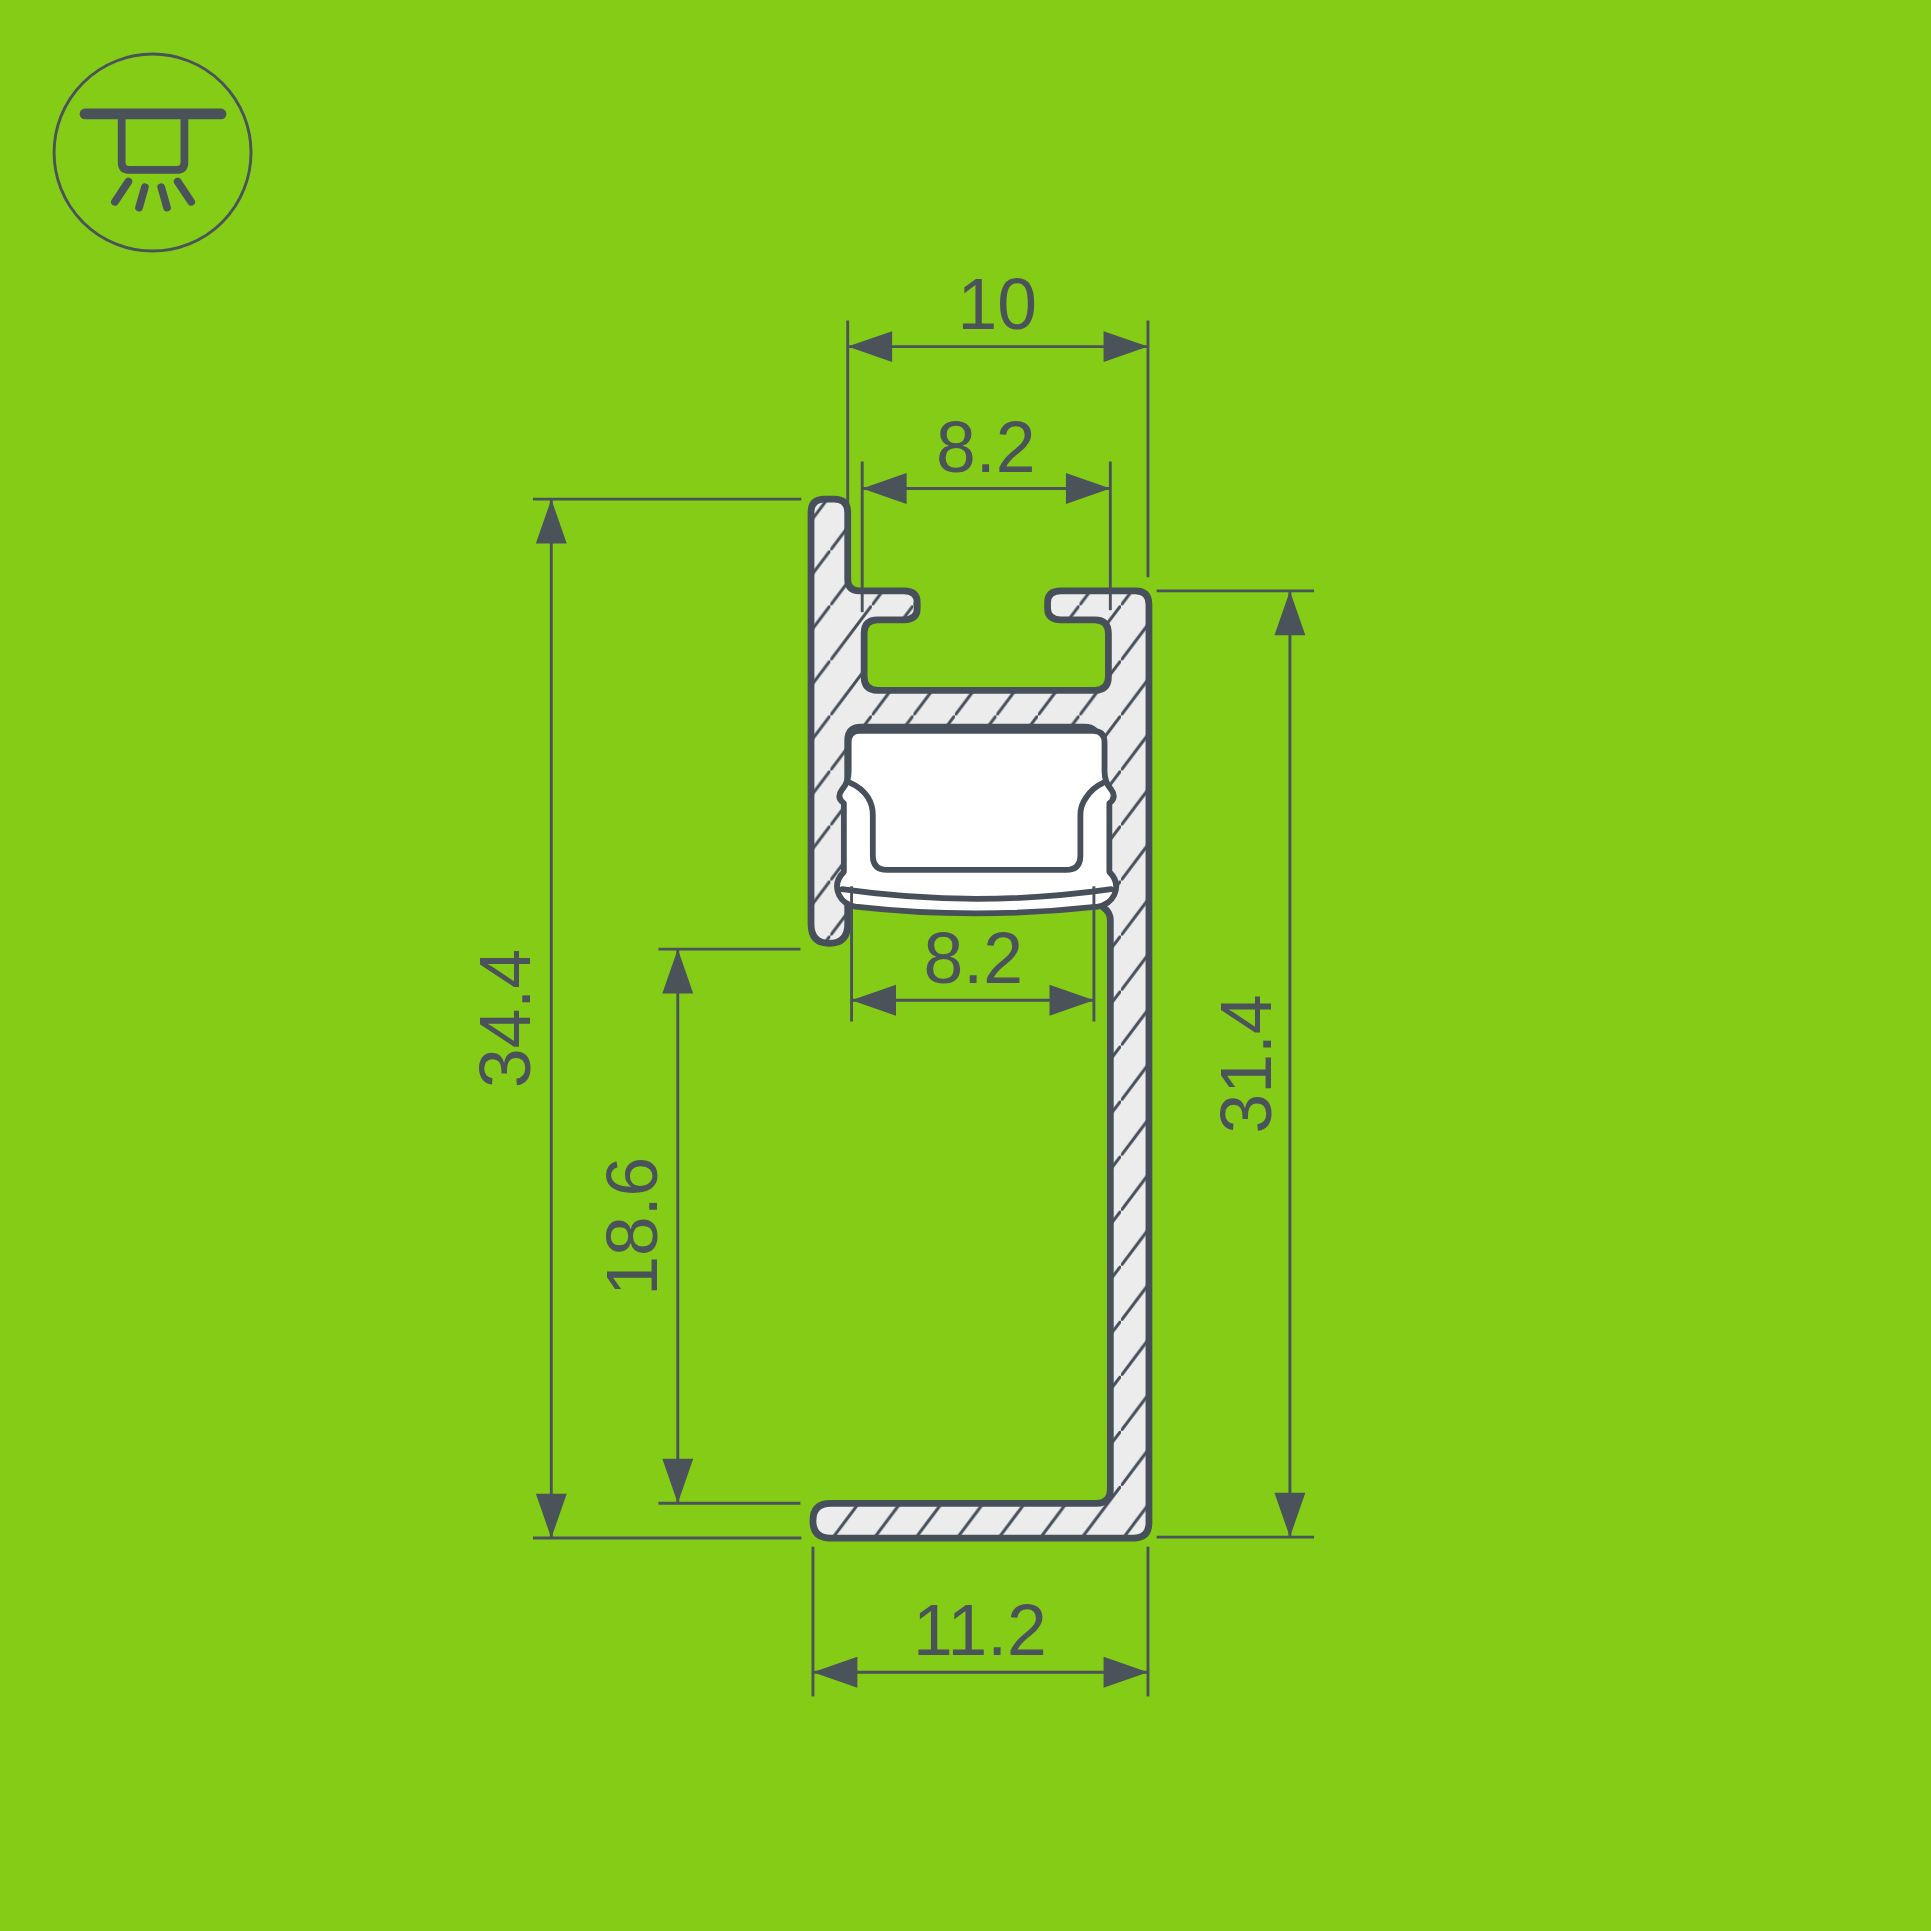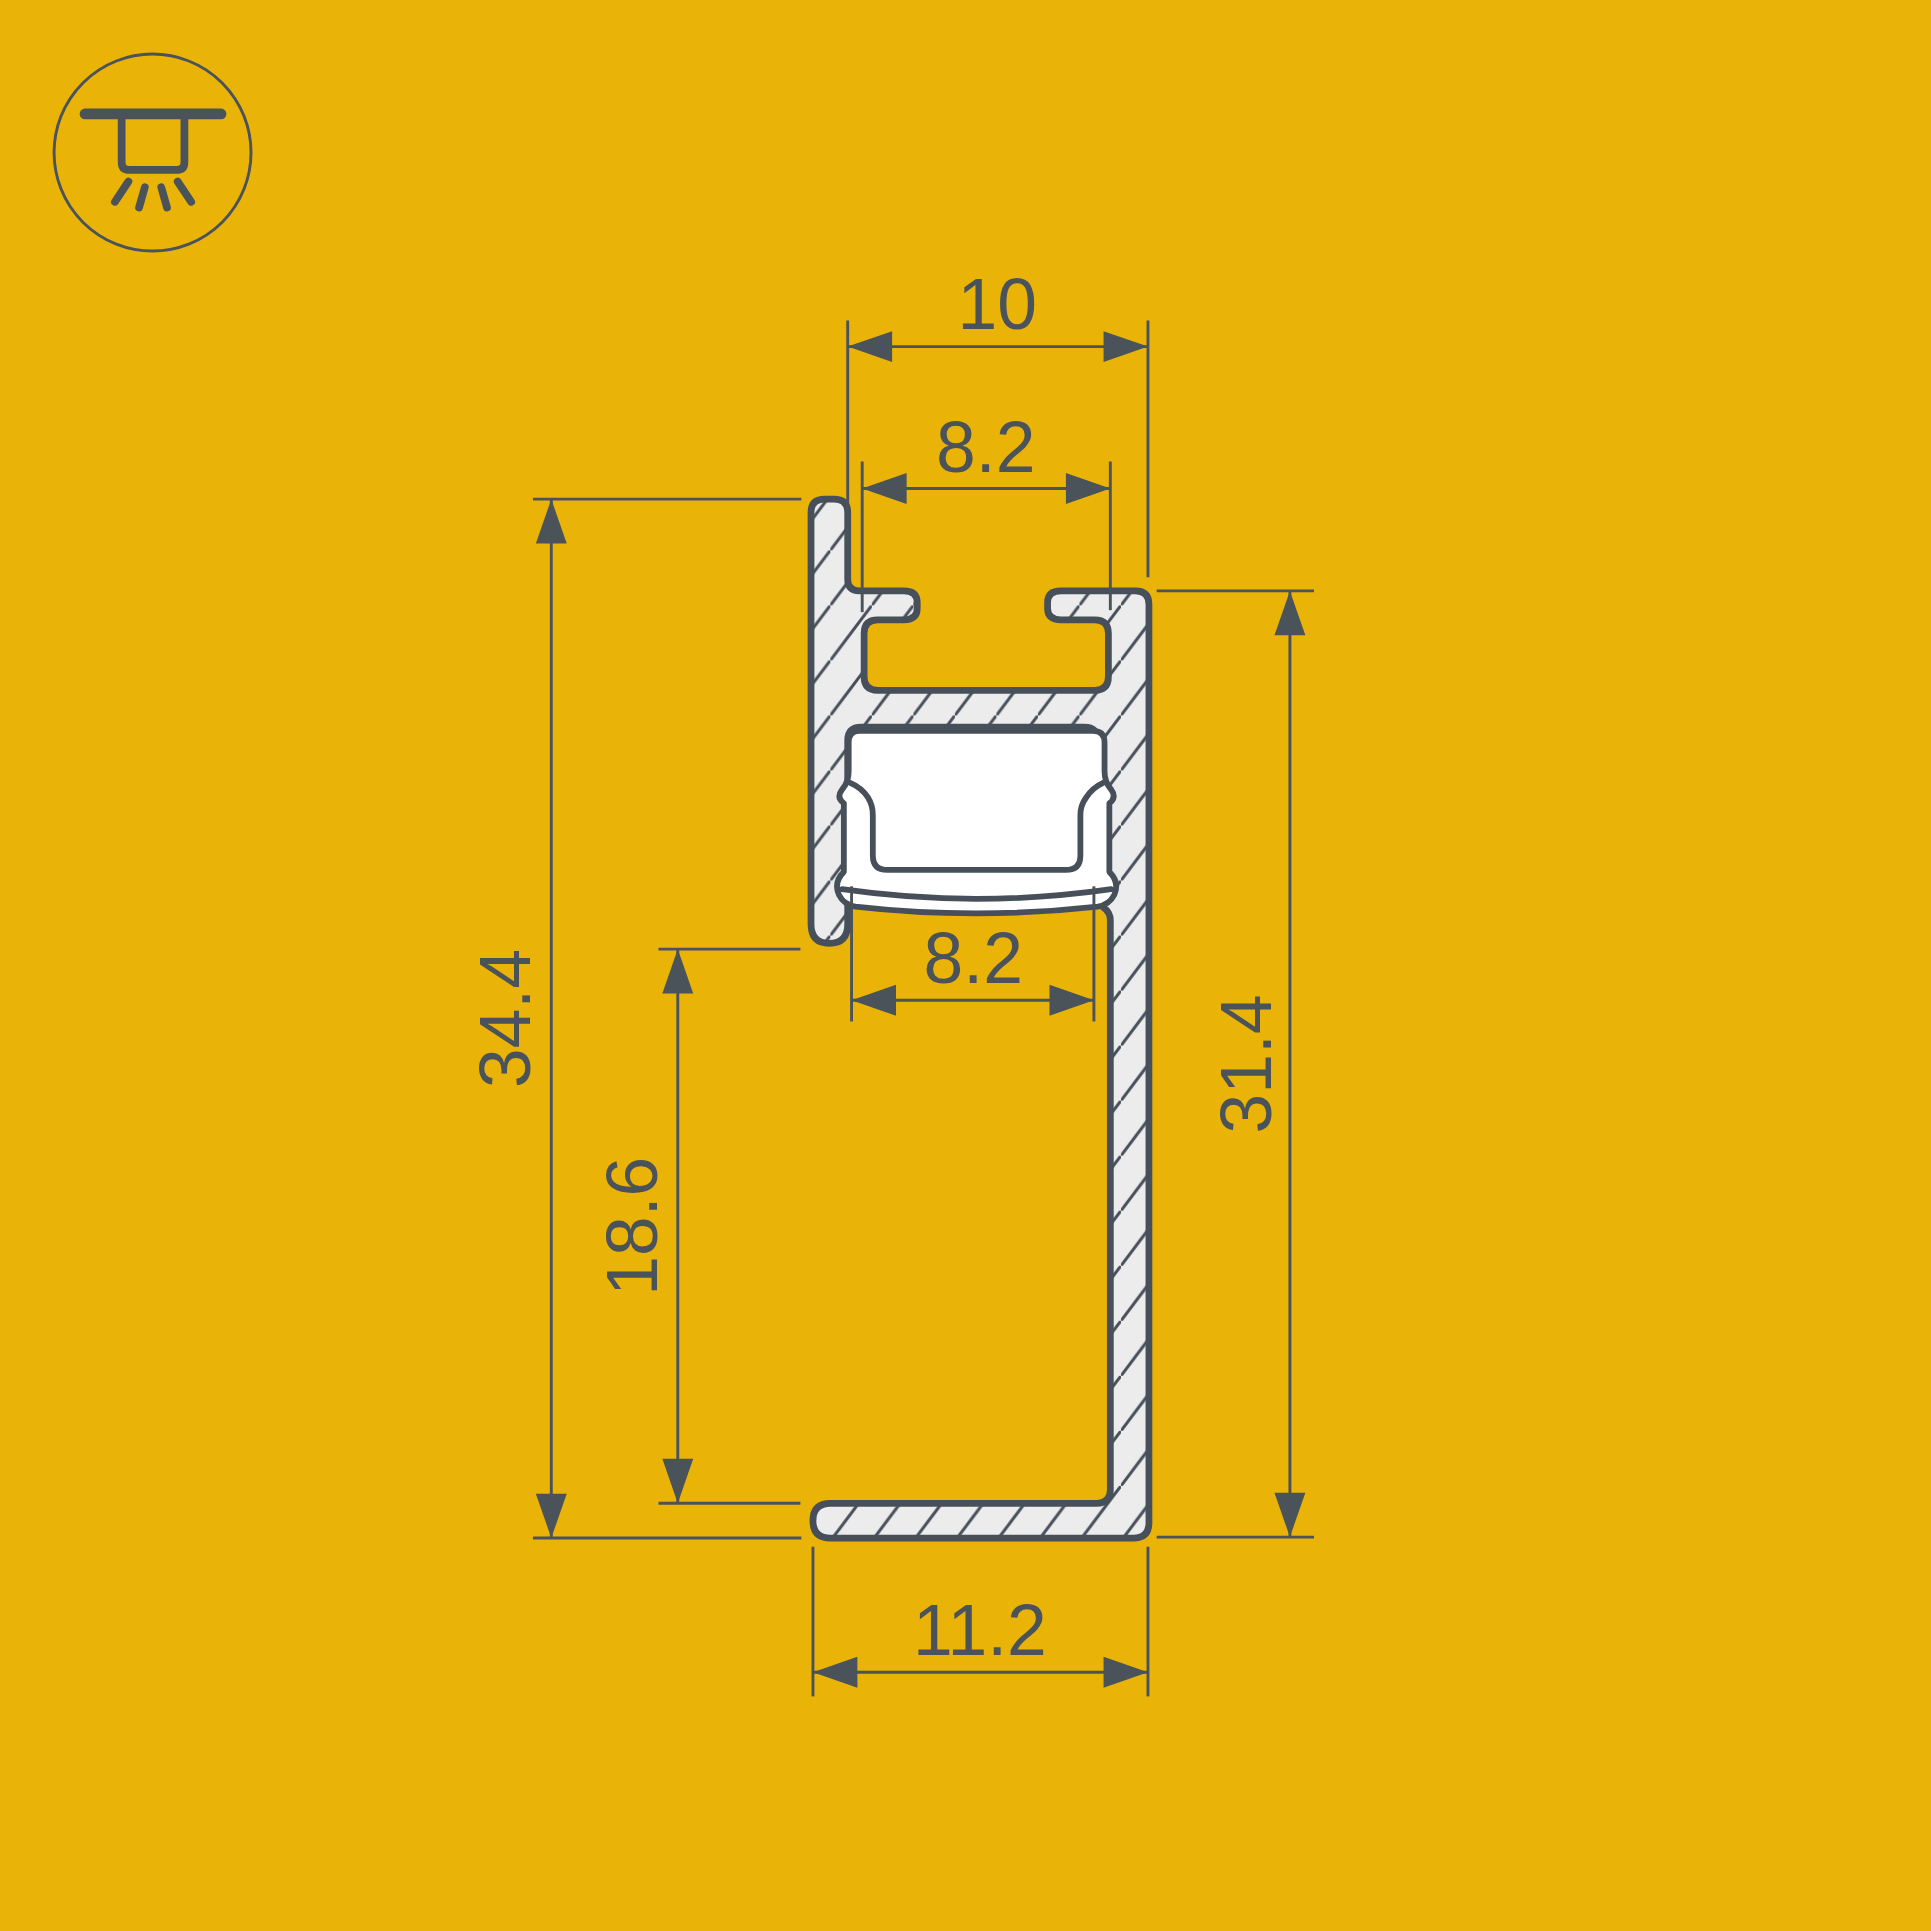--- a/index.html
+++ b/index.html
@@ -1,16 +1,16 @@
 <!DOCTYPE html>
 <html><head>
 <meta charset="utf-8">
 <style>
   html,body{margin:0;padding:0;background:#ffffff;}
-  .canvas{position:relative;width:1931px;height:1931px;background:#eab308;overflow:hidden;
+  .canvas{position:relative;width:1931px;height:1931px;background:#84cc16;overflow:hidden;
           font-family:"Liberation Sans", sans-serif;}
   svg{position:absolute;left:0;top:0;}
   text{font-family:"Liberation Sans", sans-serif;font-size:74px;fill:#4a525a;}
   .dimtext{font-size:74px;}
 </style>
 </head>
 <body>
 
 <div class="canvas">
 <svg width="1931" height="1931" viewBox="0 0 2000 2000">

